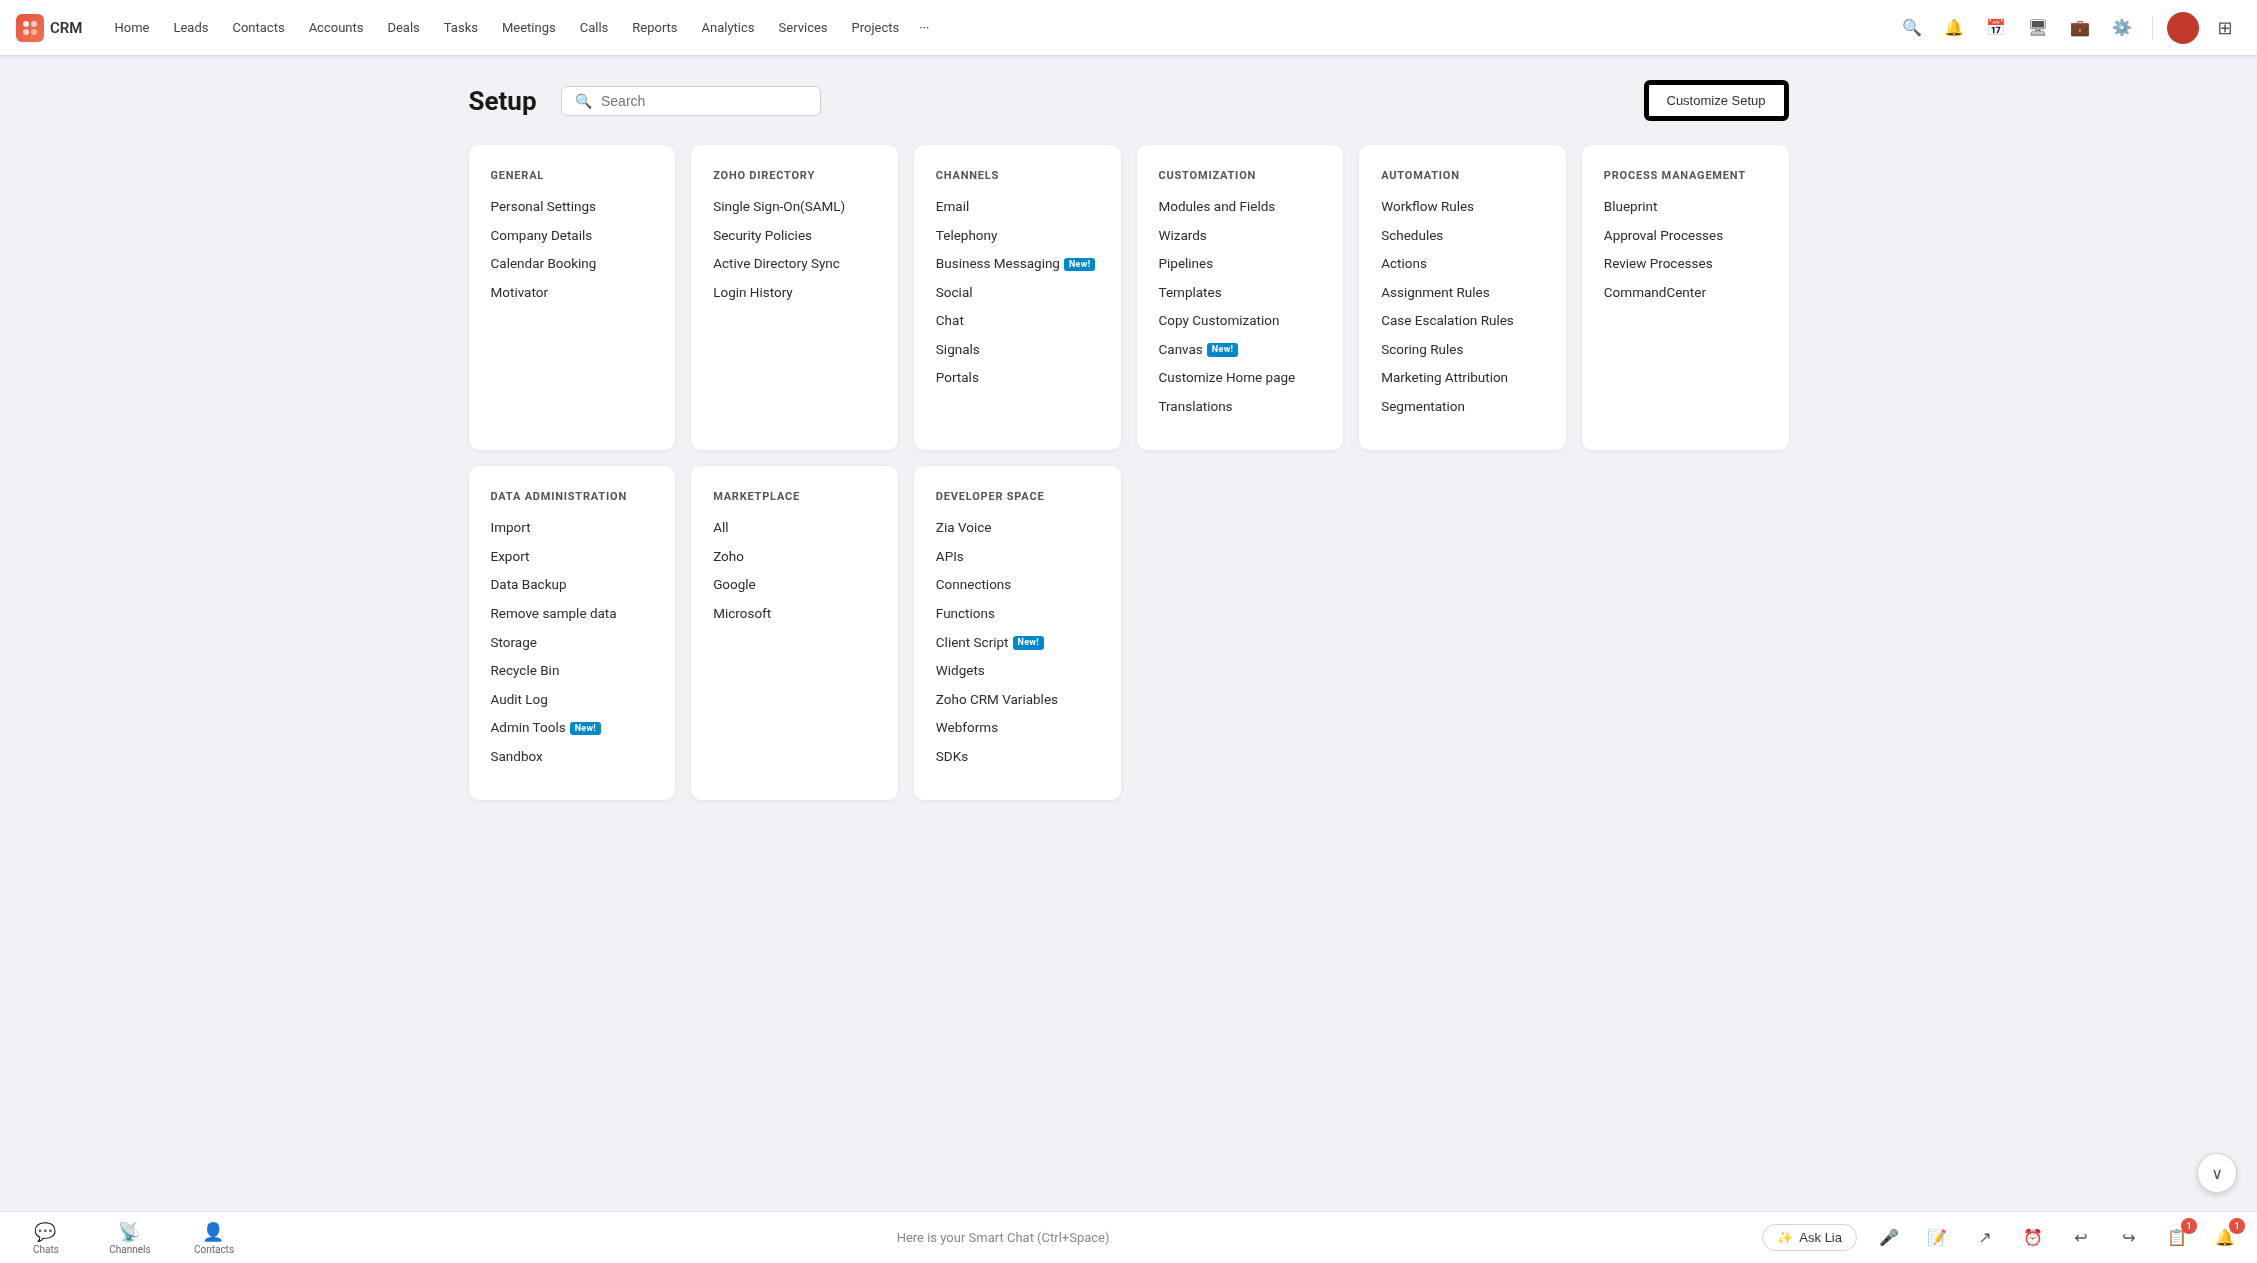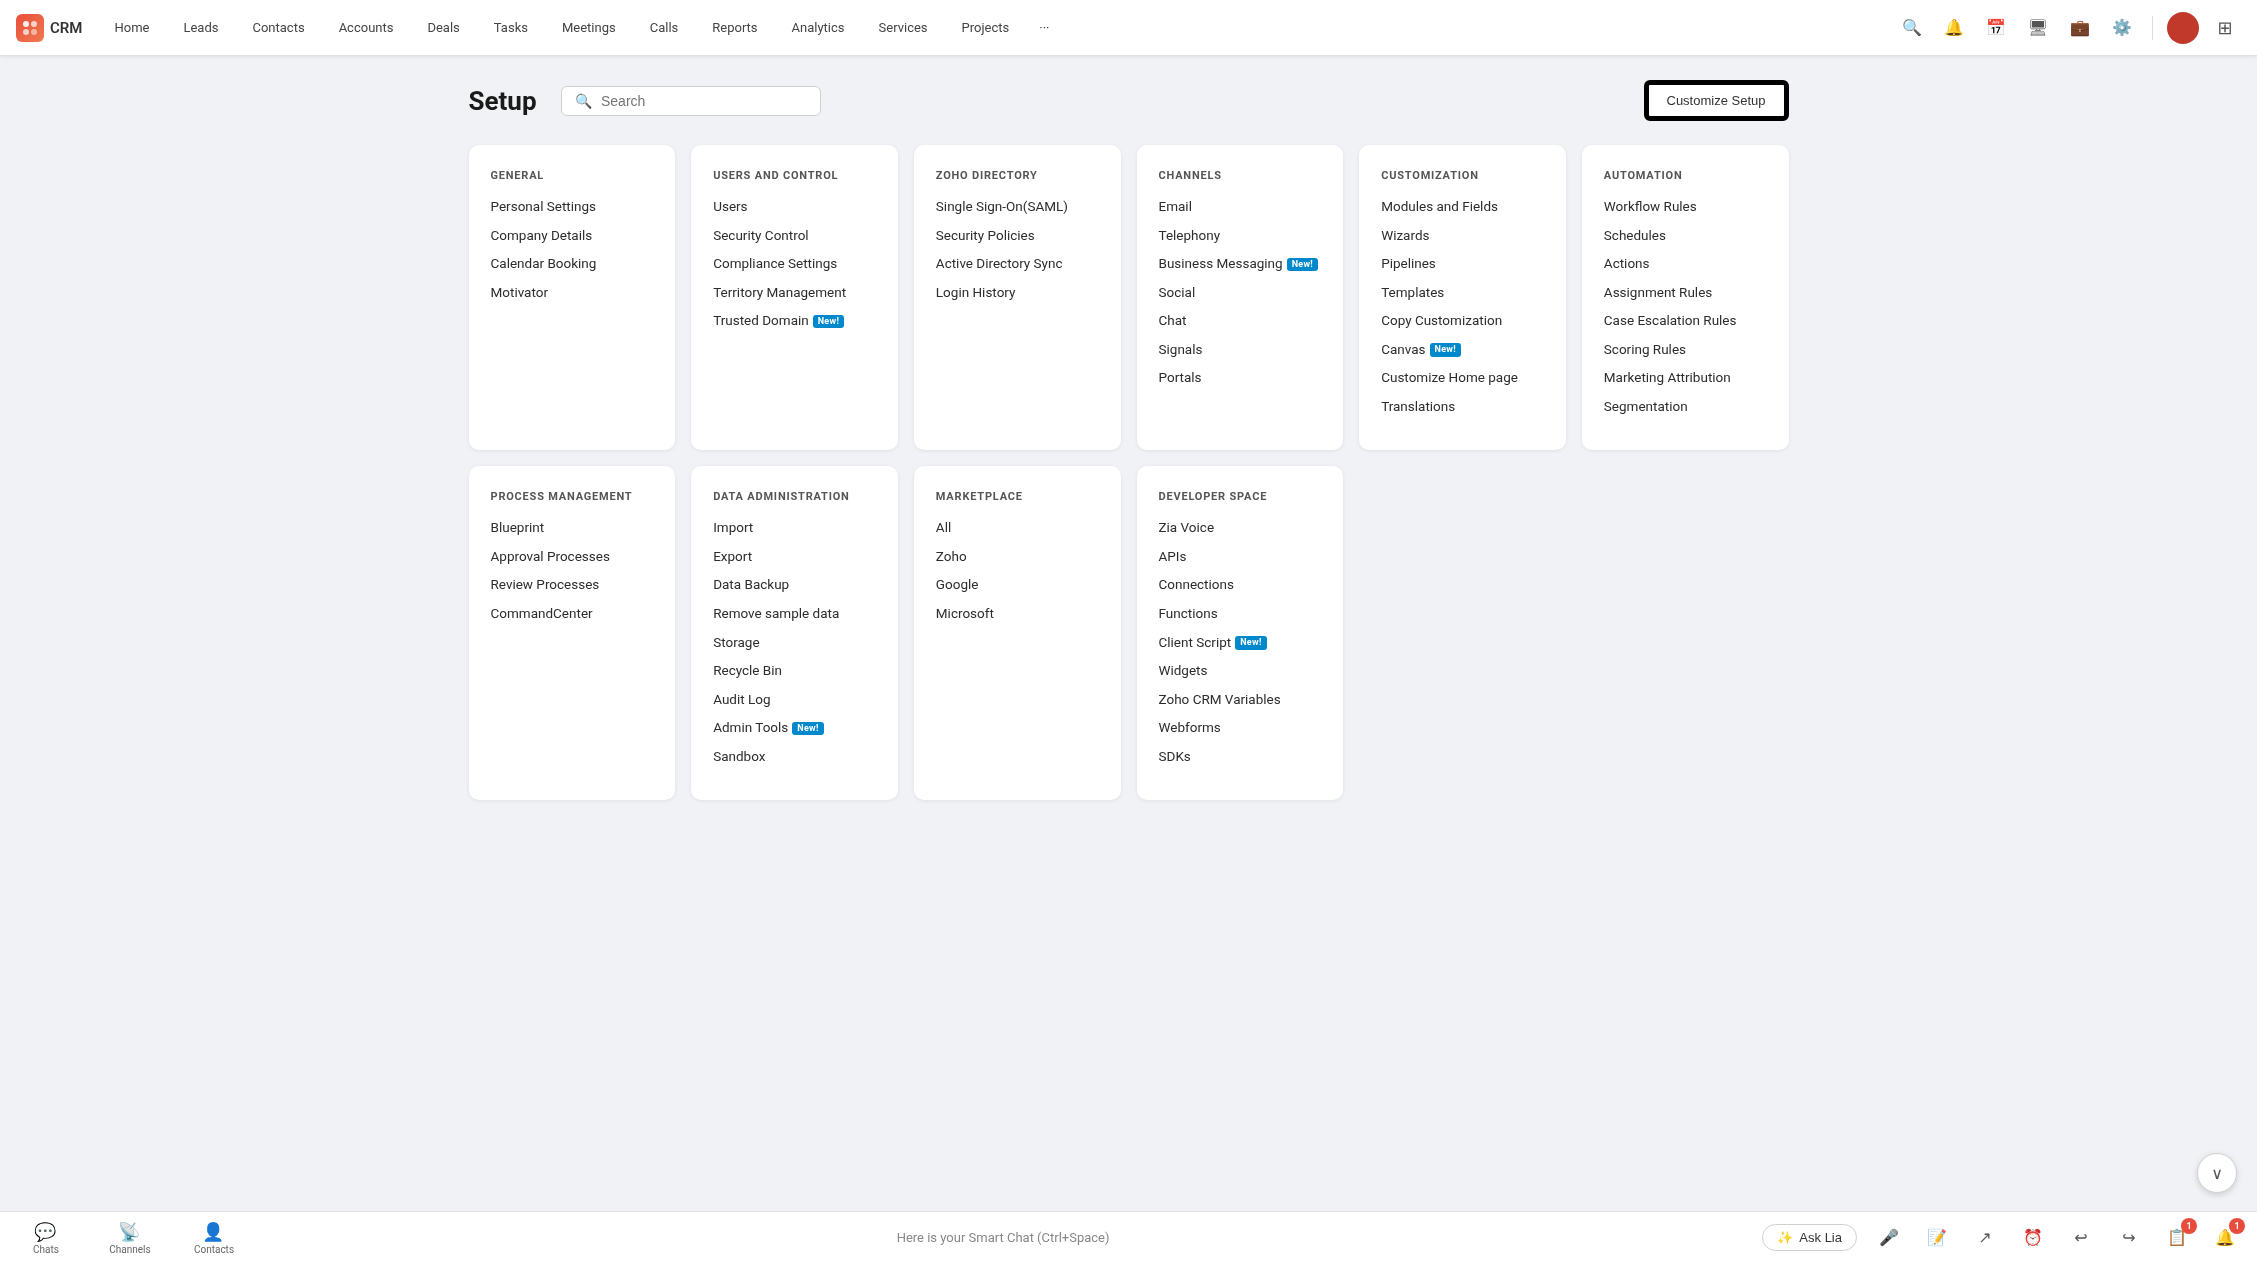--- a/index.html
+++ b/index.html
@@ -37,21 +37,21 @@
       font-weight: bold;
     }
     .nav-logo-text {
       font-size: 15px;
       font-weight: 600;
       color: #333;
     }
     .nav-items {
       display: flex;
       align-items: center;
-      gap: 10px;
+      gap: 0;
       flex: 1;
     }
     .nav-item {
       padding: 6px 12px;
       font-size: 13px;
       color: #444;
       cursor: pointer;
       border-radius: 4px;
       white-space: nowrap;
     }
@@ -346,28 +346,20 @@
     <button class="customize-btn">Customize Setup</button>
   </div>
 
   <div class="cards-grid" id="cards-container">
   <div class="card">
         <div class="card-title">GENERAL</div>
         <a class="card-link">Personal Settings</a>
         <a class="card-link">Company Details</a>
         <a class="card-link">Calendar Booking</a>
         <a class="card-link">Motivator</a>
-      </div>
-      <div class="card">
-        <div class="card-title">USERS AND CONTROL</div>
-        <a class="card-link">Users</a>
-        <a class="card-link">Security Control</a>
-        <a class="card-link">Compliance Settings</a>
-        <a class="card-link">Territory Management</a>
-        <a class="card-link">Trusted Domain<span class="new-badge">New!</span></a>
       </div>
       <div class="card">
         <div class="card-title">ZOHO DIRECTORY</div>
         <a class="card-link">Single Sign-On(SAML)</a>
         <a class="card-link">Security Policies</a>
         <a class="card-link">Active Directory Sync</a>
         <a class="card-link">Login History</a>
       </div>
       <div class="card">
         <div class="card-title">CHANNELS</div>

